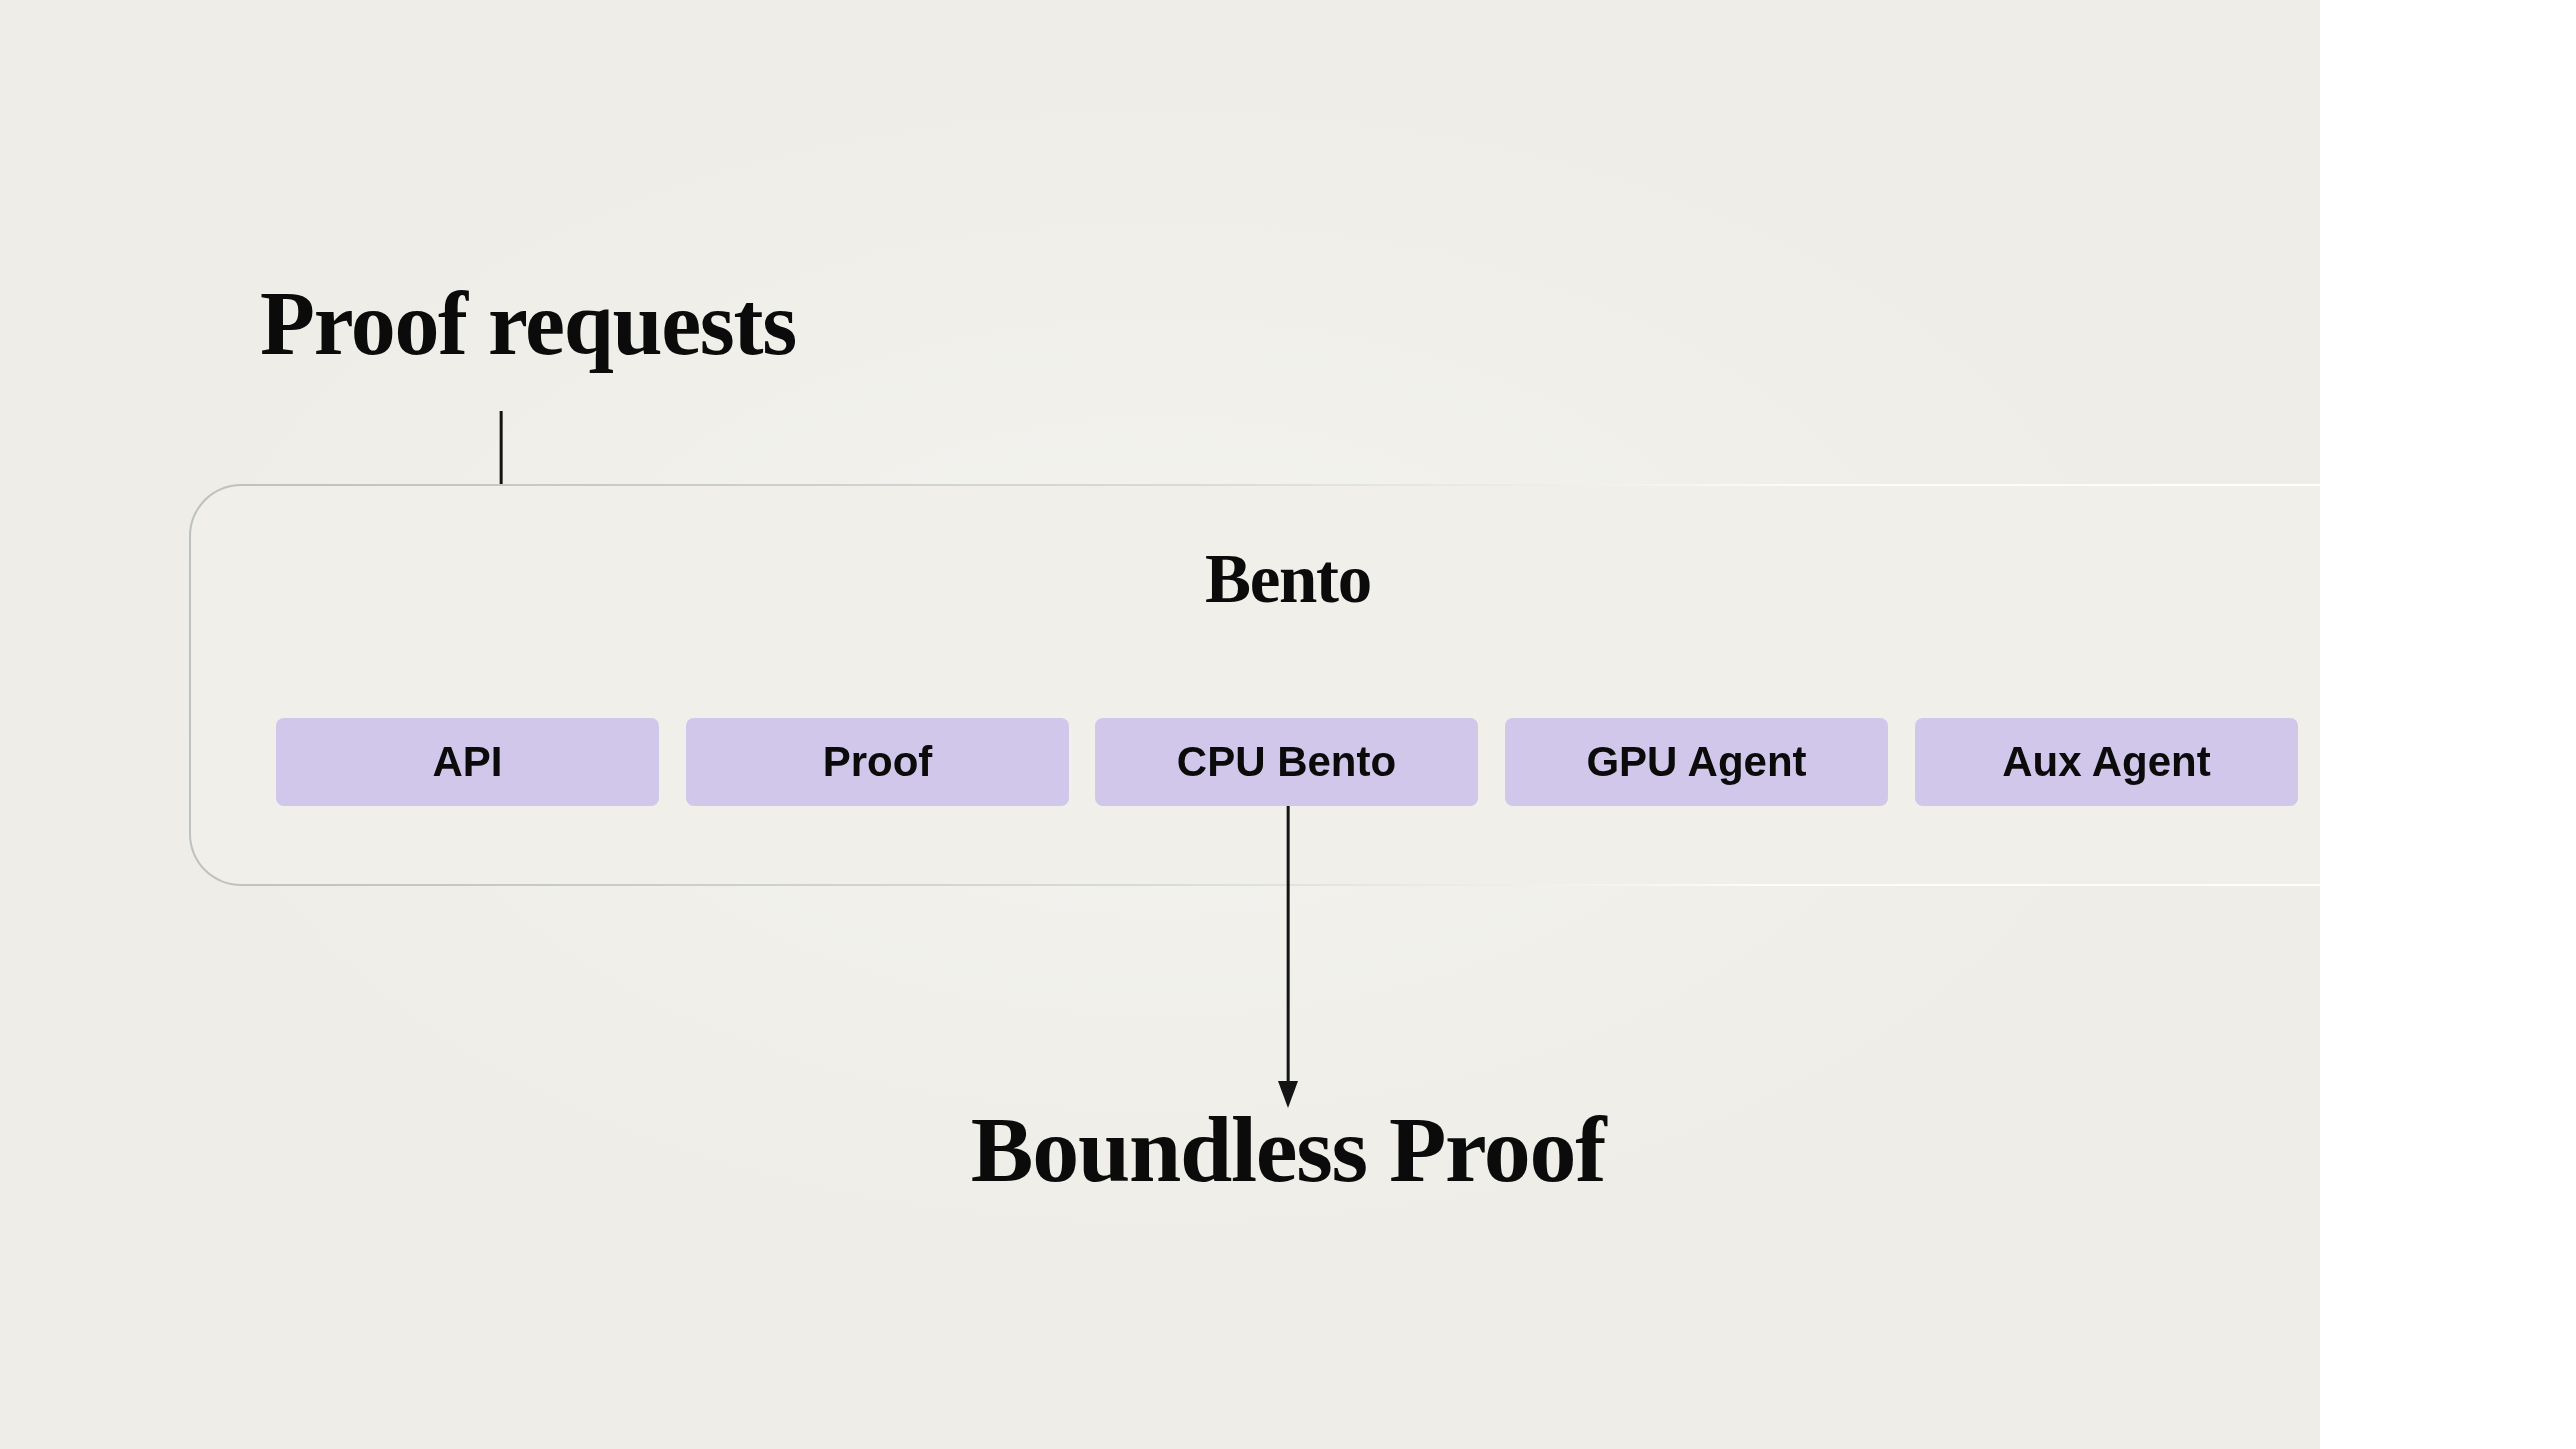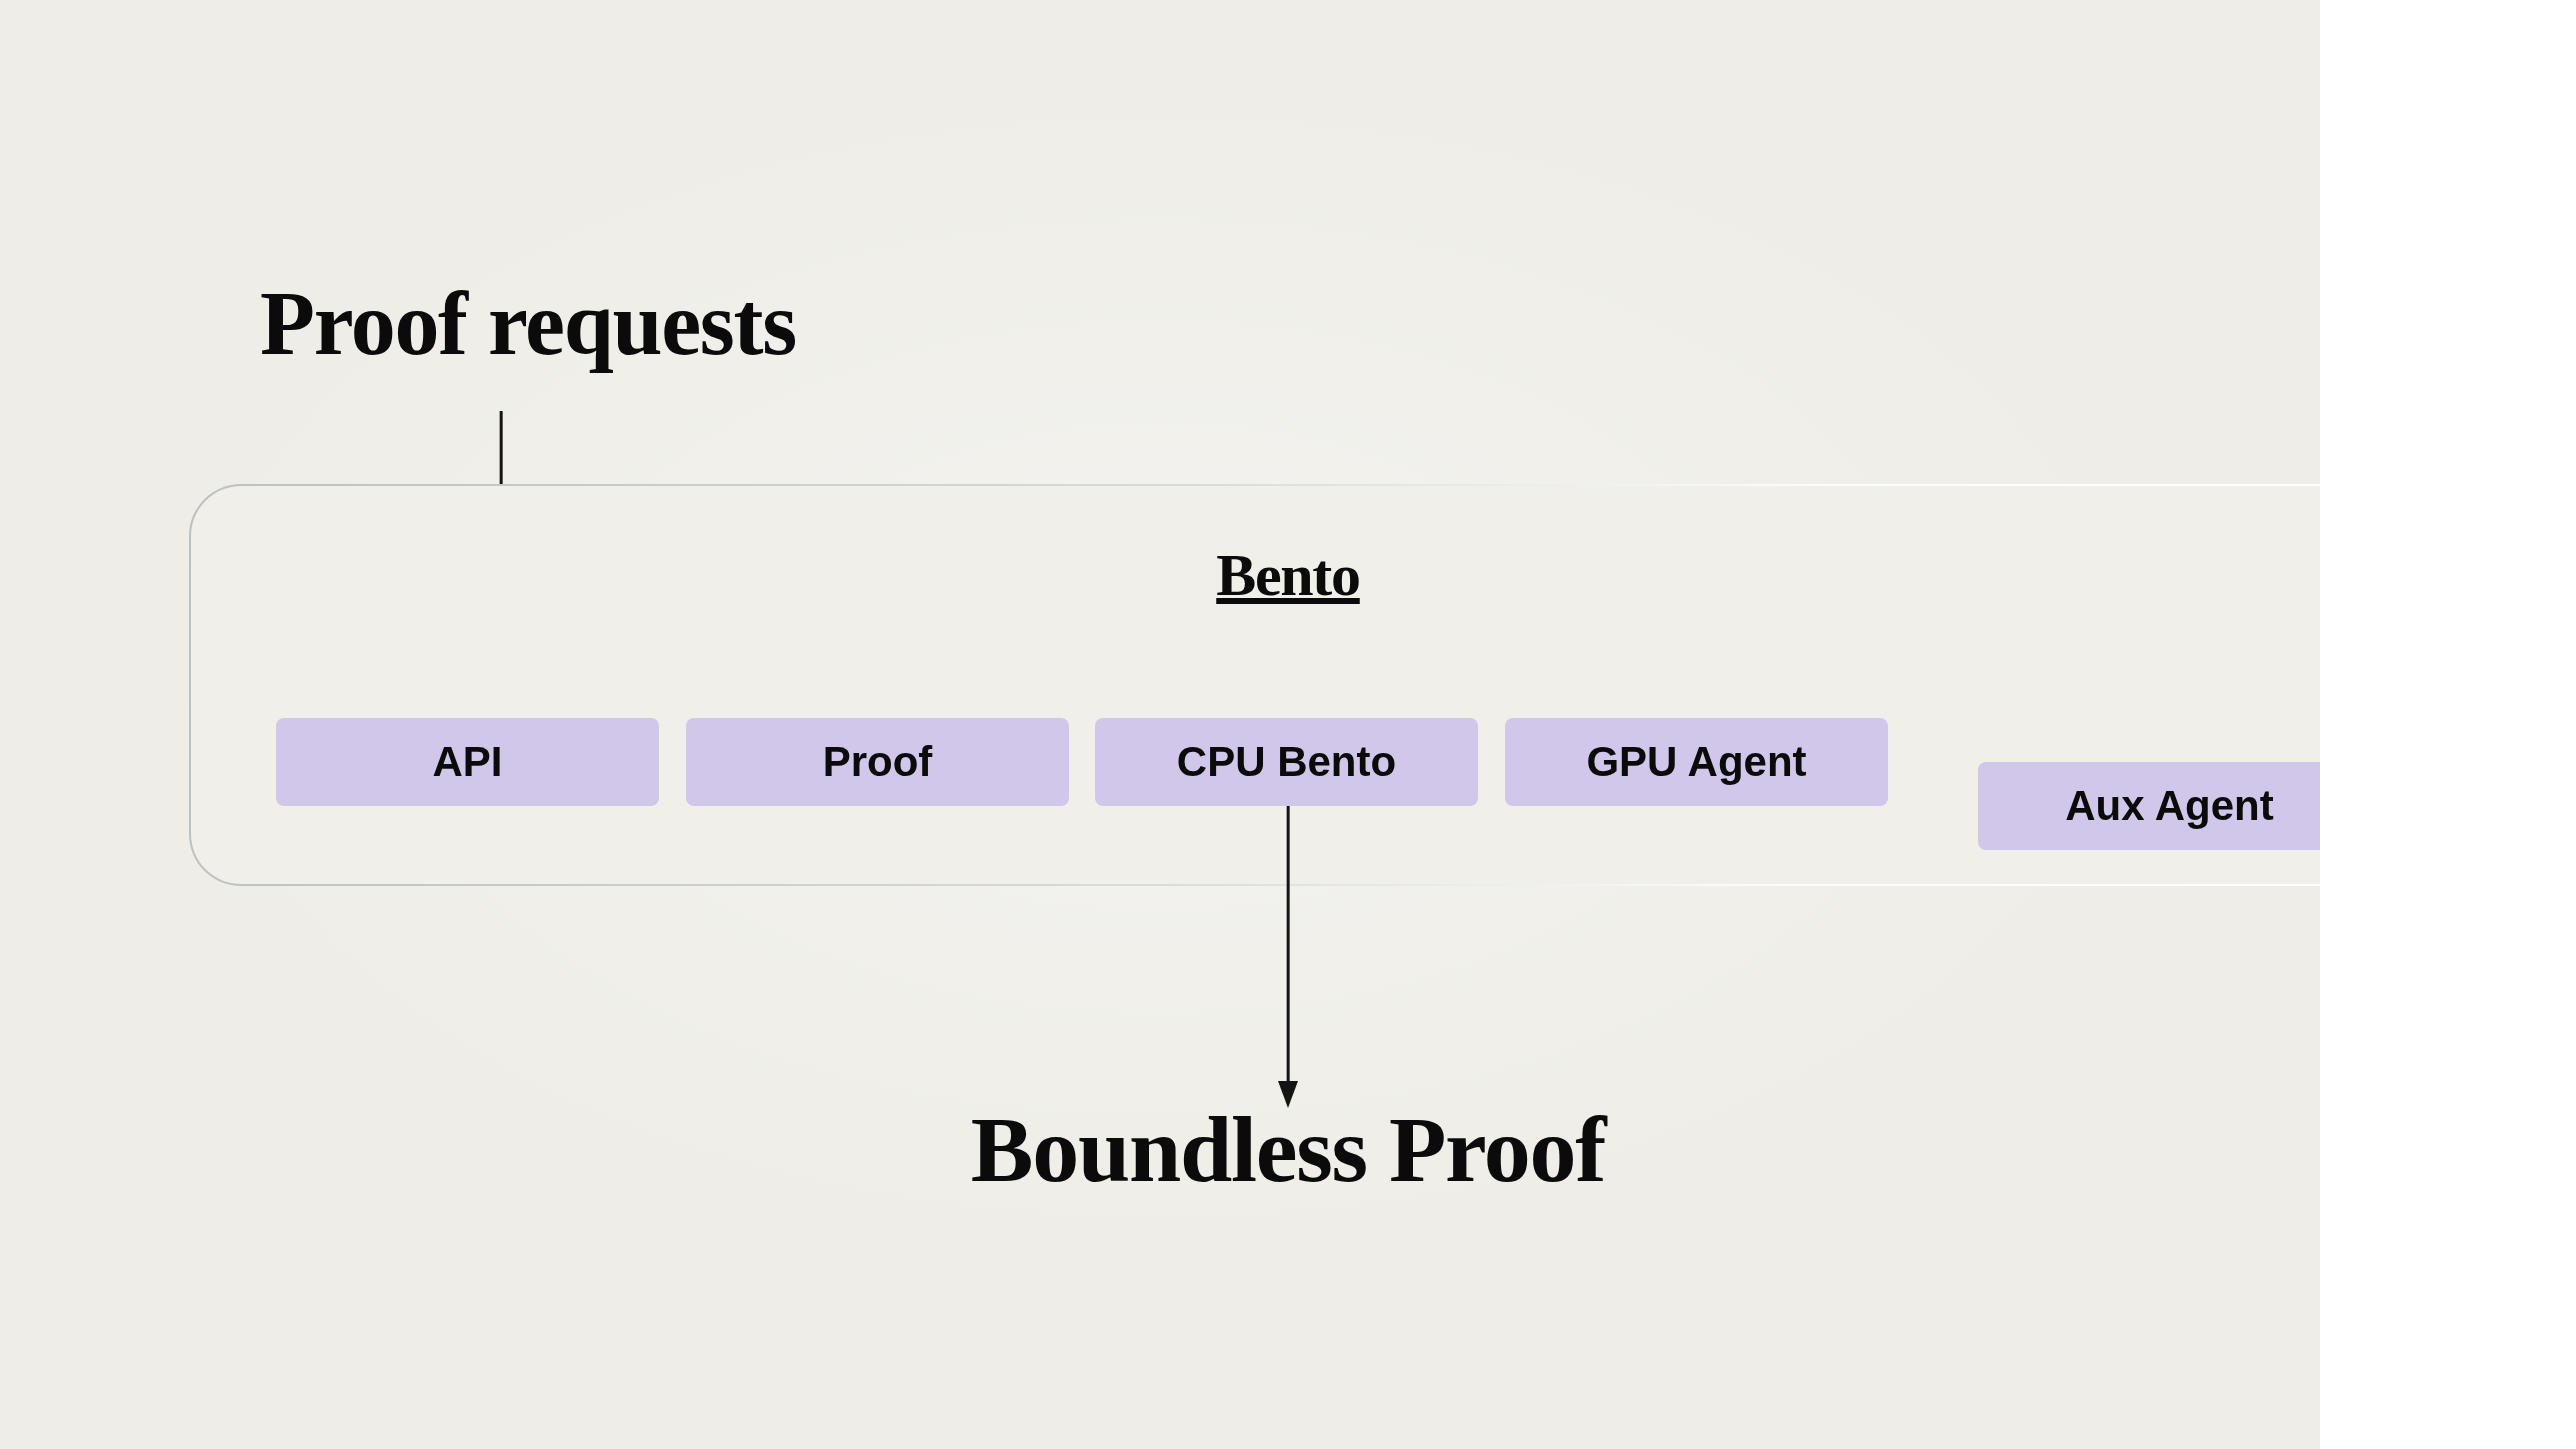--- a/index.html
+++ b/index.html
@@ -25,21 +25,21 @@
   .heading {
     position: absolute;
     font-family: "Liberation Serif", "DejaVu Serif", serif;
     font-weight: 700;
     color: var(--ink, #0B0B0B);
     letter-spacing: -1.3px;
     line-height: 1;
     white-space: nowrap;
   }
   .proof-label   { left: 260px; top: 279px;  font-size: 90px; }
-  .bento-title   { left: 1288px; top: 545px; font-size: 60px; transform: translateX(-50%); text-decoration: underline; }
+  .bento-title   { left: 1288px; top: 545px; font-size: 69px; transform: translateX(-50%); }
   .boundless-label { left: 1288px; top: 1102px; font-size: 94px; transform: translateX(-50%); }
 
   
   .bento-card {
     position: absolute;
     left: 189px; top: 484px;
     width: 2197px; height: 402px;
     border-radius: 52px;
     padding: 2px;
     box-sizing: border-box;
@@ -68,21 +68,21 @@
     font-family: "Liberation Sans", sans-serif;
     font-weight: 700;
     font-size: 42px;
     color: var(--ink, #0B0B0B);
     white-space: nowrap;
   }
   .node-1 { left: 276px; }
   .node-2 { left: 686px; }
   .node-3 { left: 1095px; }
   .node-4 { left: 1505px; }
-  .node-5 { left: 1978px; margin-top: 44px; }
+  .node-5 { left: 1915px; }
 
   
   .arrow { position: absolute; }
   .arrow .shaft {
     position: absolute;
     width: 2.7px;
     background: var(--arrow, #141414);
     left: 50%;
     transform: translateX(-50%);
     top: 0;

